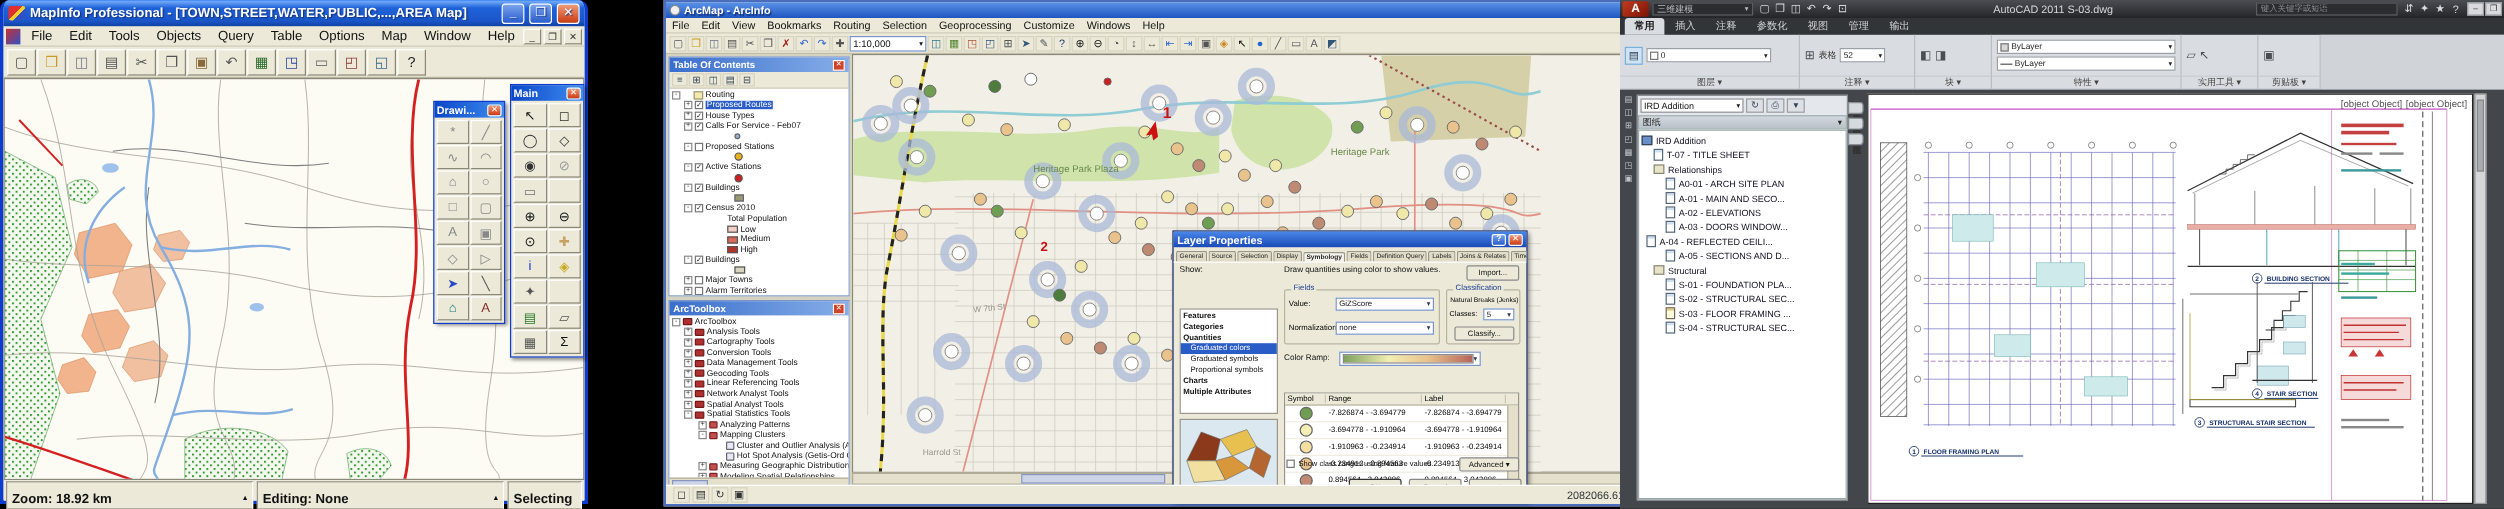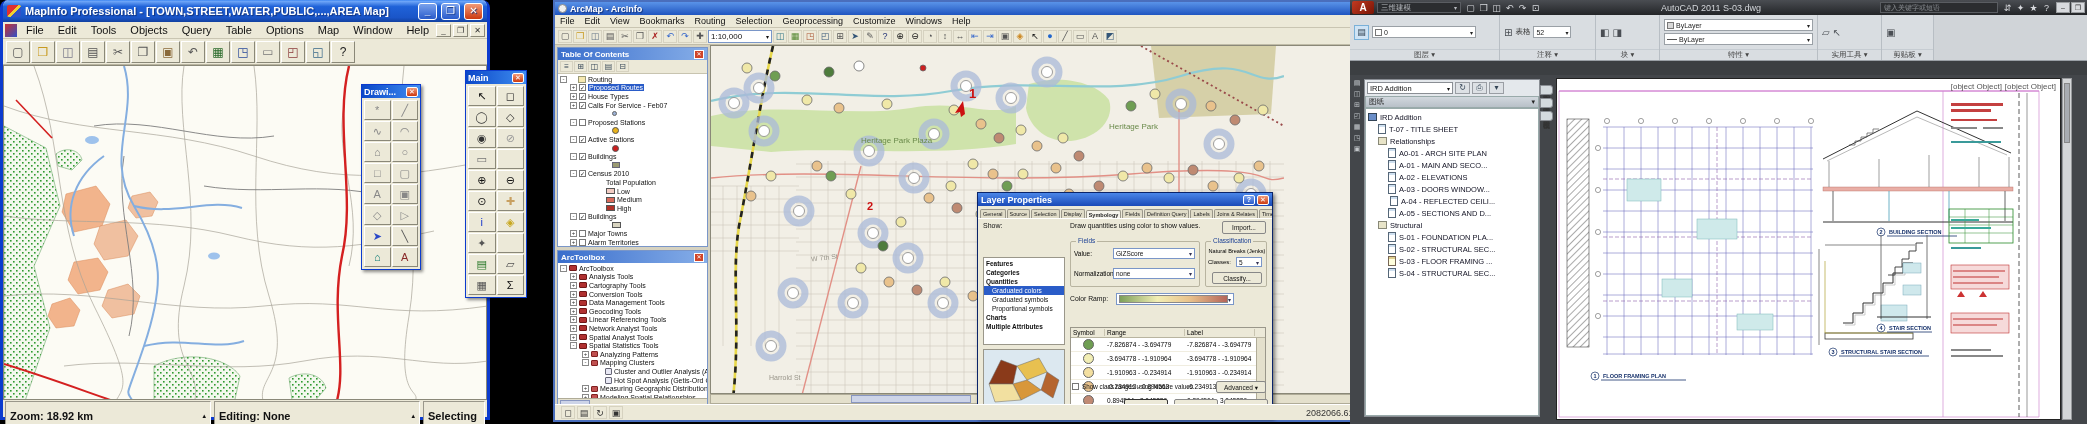--- a/index.html
+++ b/index.html
@@ -297,21 +297,21 @@
         <span class="ft-btn" style="color: rgb(136, 136, 136);">▣</span>
         <span class="ft-btn" style="color: rgb(136, 136, 136);">◇</span>
         <span class="ft-btn" style="color: rgb(136, 136, 136);">▷</span>
         <span class="ft-btn" style="color: rgb(42, 72, 200);">➤</span>
         <span class="ft-btn" style="color: rgb(85, 85, 85);">╲</span>
         <span class="ft-btn" style="color: rgb(23, 128, 122);">⌂</span>
         <span class="ft-btn" style="color: rgb(138, 42, 42);">A</span>
       </div>
   </div>
 
-  <div class="float-tb" style="left:422px;top:70px;width:62px;margin-left:40px;">
+  <div class="float-tb" style="left:422px;top:70px;width:62px;">
     <div class="ft-title">
       <span>Main</span>
       <span class="ft-x">✕</span>
     </div>
     <div class="ft-grid">
 
     <span class="ft-btn" style="color: rgb(17, 17, 17);">↖</span>
         <span class="ft-btn" style="color: rgb(51, 51, 51);">◻</span>
         <span class="ft-btn" style="color: rgb(51, 51, 51);">◯</span>
         <span class="ft-btn" style="color: rgb(51, 51, 51);">◇</span>
@@ -1009,20 +1009,29 @@
         <span class="qat-i">★</span>
         <span class="qat-i">?</span>
       </span>
     <span id="cad-winbtns">
 
     <span class="cwb">–</span>
         <span class="cwb">❐</span>
       </span>
   </div>
 
+  <div id="cad-tabs">
+      <span class="ctab active">常用</span>
+      <span class="ctab">插入</span>
+      <span class="ctab">注释</span>
+      <span class="ctab">参数化</span>
+      <span class="ctab">视图</span>
+      <span class="ctab">管理</span>
+      <span class="ctab">输出</span>
+    </div>
 
   <div id="cad-ribbon">
     <div class="rpanel" style="width:150px;">
       <div class="rpbody">
         <span class="rbtn-hl">▤</span>
         <span class="rcombo" style="width:104px;">
           <span class="rswatch"></span>
           <span style="flex:1;">0</span>
             <span style="font-size:6px;">▾</span>
         </span>
@@ -1134,21 +1143,21 @@
           <div class="ss-row" style="padding-left: 22px;">
             <span class="ic-sheet"></span>
             <span>A-02 - ELEVATIONS</span>
           </div>
 
           <div class="ss-row" style="padding-left: 22px;">
             <span class="ic-sheet"></span>
             <span>A-03 - DOORS WINDOW...</span>
           </div>
 
-          <div class="ss-row" style="padding-left: 24px;">
+          <div class="ss-row" style="padding-left: 6px;">
             <span class="ic-sheet"></span>
             <span>A-04 - REFLECTED CEILI...</span>
           </div>
 
           <div class="ss-row" style="padding-left: 22px;">
             <span class="ic-sheet"></span>
             <span>A-05 - SECTIONS AND D...</span>
           </div>
 
           <div class="ss-row" style="padding-left: 12px;">

